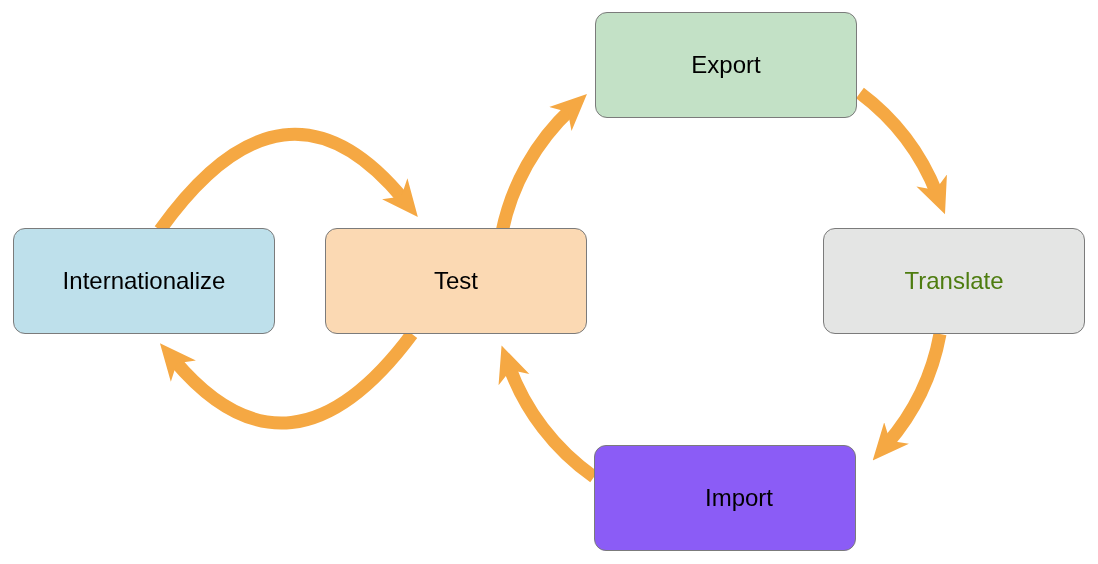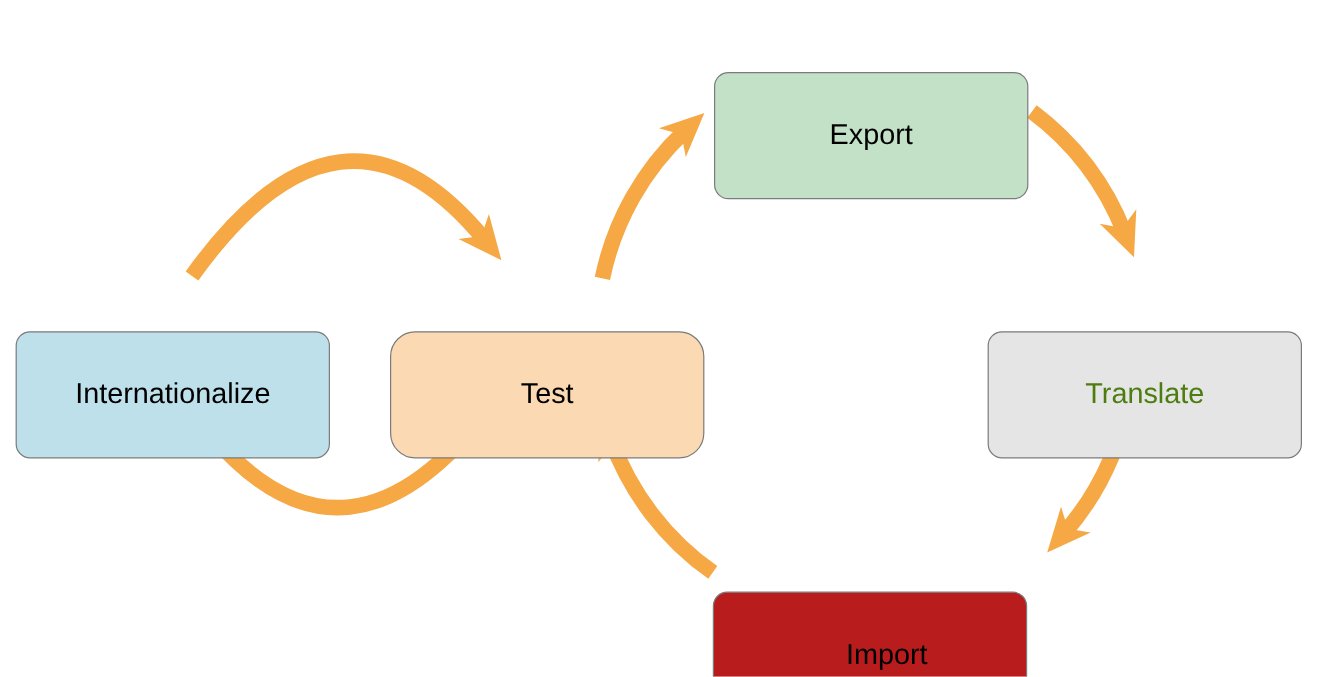--- a/index.html
+++ b/index.html
@@ -21,27 +21,26 @@
     width: 262px;
     height: 106px;
     box-sizing: border-box;
     border: 1.5px solid #7b7b7b;
     border-radius: 12px;
     display: flex;
     align-items: center;
     justify-content: center;
     font-size: 24px;
     color: #000000;
-    margin-top: 48px;
   }
   #n-internationalize { left: 13px;  top: 228px; background: #BEE0EB; }
-  #n-test            { left: 325px; top: 228px; background: #FBD9B3; border-radius: 21px; }
+  #n-test            { left: 325px; top: 228px; background: #FBD9B3; }
   #n-export          { left: 595px; top: 12px;  background: #C3E1C6; }
   #n-translate       { left: 823px; top: 228px; background: #E4E5E4; color: #4d7c0f; }
-  #n-import          { left: 594px; top: 445px; background: #b91c1c; padding-left: 28px; }
+  #n-import          { left: 594px; top: 445px; background: #8b5cf6; padding-left: 28px; }
   .edge {
     fill: none;
     stroke: #F5A843;
     stroke-width: 13;
   }
 </style>
 </head>
 <body>
 
 <div class="canvas">

